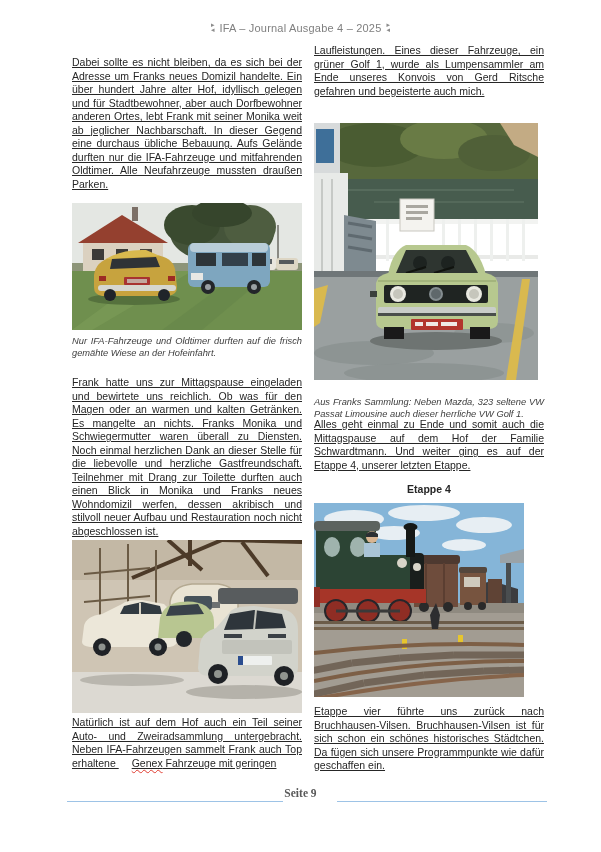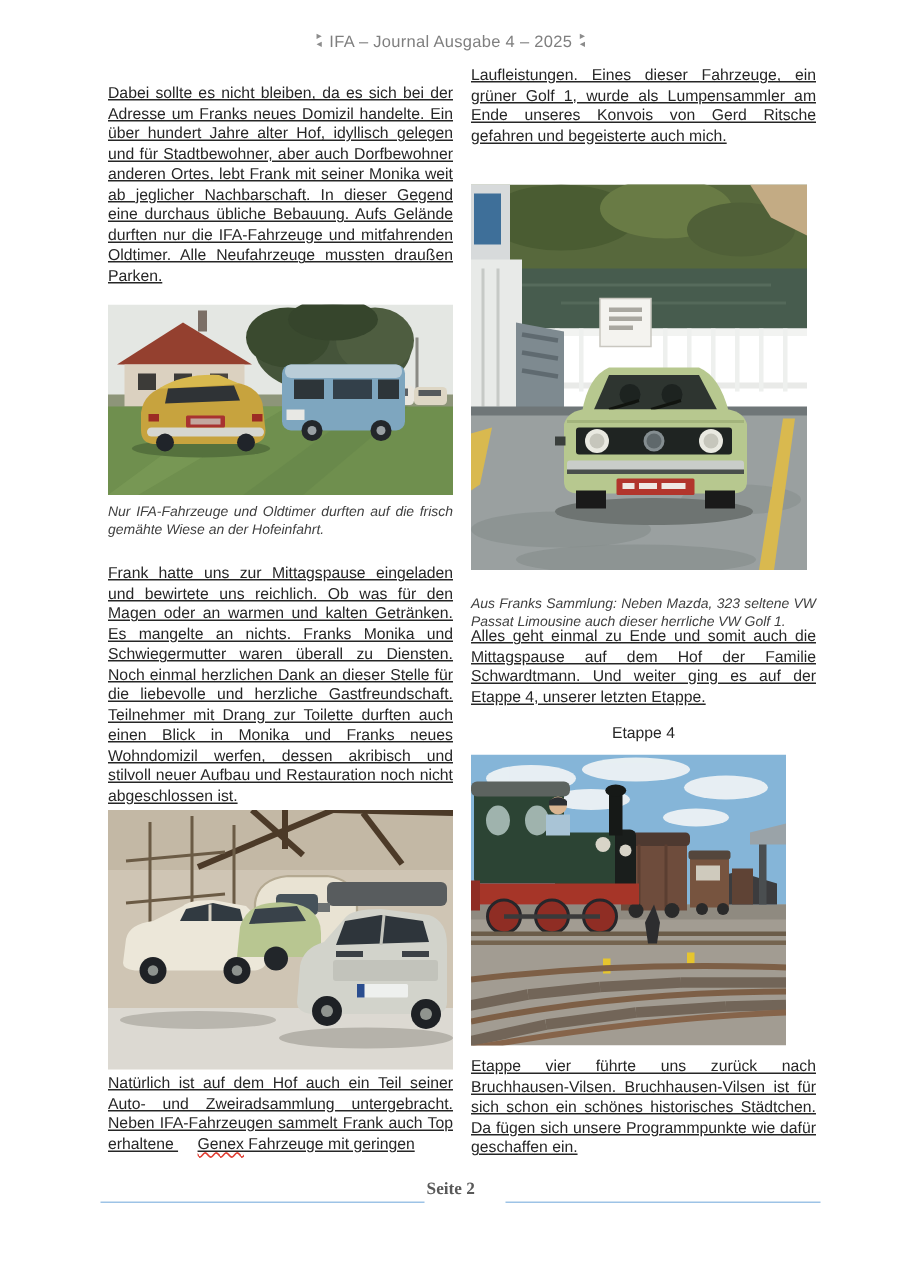--- a/index.html
+++ b/index.html
@@ -12,21 +12,21 @@
   .ornament{display:inline-flex;flex-direction:column;line-height:5px;font-size:7px;color:#8c8c8c;}
   .ornament span{height:5px;}
 
   
   .block{position:absolute;width:230px;}
   .col-left{left:72px;}
   .col-right{left:314px;}
 
   .body-text{font-size:10.5px;line-height:13.55px;text-align:justify;color:#262626;text-decoration:underline;}
   .caption{font-size:9.3px;line-height:11.7px;font-style:italic;text-align:justify;color:#404040;}
-  .heading{font-size:10.5px;font-weight:normal;text-align:center;color:#262626;}
+  .heading{font-size:10.5px;font-weight:bold;text-align:center;color:#262626;}
 
   .misspelled{text-decoration:underline wavy #e03c31 1px;text-underline-offset:2px;text-decoration-skip-ink:none;margin-left:13px;}
 
   .photo{position:absolute;display:block;}
   .photo svg{display:block;}
 
   
   .footer-label{position:absolute;top:787px;left:0;width:601px;text-align:center;
     font-family:"Liberation Serif",serif;font-weight:bold;font-size:11.5px;color:#595959;}
   .footer-line{position:absolute;top:801px;height:0;border-top:1.4px solid #9dc3e6;}
@@ -374,17 +374,17 @@
         </g>
         <path d="M0 150 Q 100 138 210 142" stroke="#7d5f46" stroke-width="4" fill="none"></path>
         <path d="M0 178 Q 100 158 210 158" stroke="#7d5f46" stroke-width="4" fill="none"></path>
         <path d="M0 196 Q 110 176 210 172" stroke="#86644a" stroke-width="4" fill="none"></path>
       </g>
     </svg>
   </div>
 
   <div class="block col-right body-text" style="top:705px">Etappe vier führte uns zurück nach Bruchhausen-Vilsen. Bruchhausen-Vilsen ist für sich schon ein schönes historisches Städtchen. Da fügen sich unsere Programmpunkte wie dafür geschaffen ein.</div>
 
-  <div class="footer-label">Seite 2</div>
+  <div class="footer-label">Seite 9</div>
   <div class="footer-line left"></div>
   <div class="footer-line right"></div>
 
 </div>
 
 </body></html>

